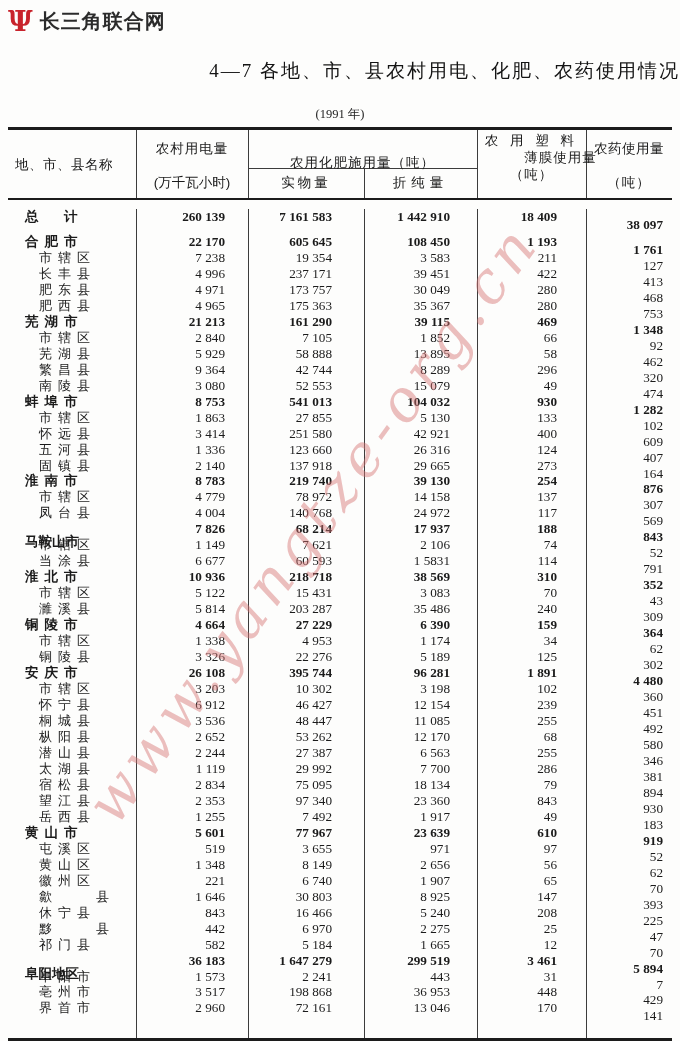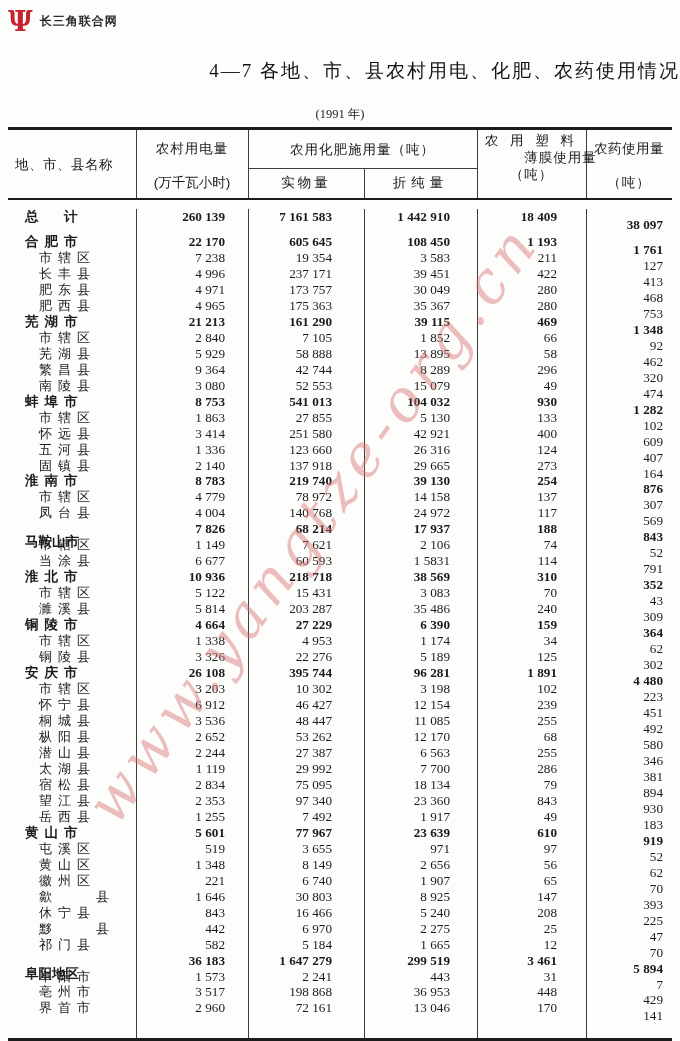--- a/index.html
+++ b/index.html
@@ -3,21 +3,21 @@
 <meta charset="utf-8">
 <style>
   html,body{margin:0;padding:0;background:#e8e8e8;}
   #page{position:relative;width:680px;height:1041px;background:#fdfdfc;overflow:hidden;
         font-family:"Liberation Sans","DejaVu Sans",sans-serif;color:#1f1f1f;}
 
   
   #logo{position:absolute;left:8px;top:8px;display:flex;align-items:center;gap:7px;}
   #logo .glyph{font-family:"DejaVu Serif","Liberation Serif",serif;font-weight:700;
                font-size:27px;line-height:27px;color:#c8232c;}
-  #logo .ltext{font-size:12px;font-weight:700;color:#2b2b2b;letter-spacing:1px;}
+  #logo .ltext{font-size:20px;font-weight:700;color:#2b2b2b;letter-spacing:1px;}
 
   
   #title{position:absolute;left:0;right:0;top:58px;text-align:right;
          font-family:"Liberation Serif","DejaVu Serif",serif;
          font-size:19px;letter-spacing:2px;color:#141414;}
   #subtitle{position:absolute;left:0;right:0;top:106px;text-align:center;
             font-family:"Liberation Serif","DejaVu Serif",serif;
             font-size:12.5px;color:#222;}
 
   
@@ -29,21 +29,21 @@
   #thead .v3{top:38px;}
   .hsub{position:absolute;left:240px;top:38px;width:229px;height:1px;background:#3c3c3c;}
 
   
   .hc{position:absolute;font-size:13.5px;letter-spacing:1px;color:#1a1a1a;
       text-align:center;line-height:17px;}
   .h-name{left:0;top:0;width:128px;height:68px;display:flex;align-items:center;
           justify-content:flex-start;padding-left:7px;box-sizing:border-box;letter-spacing:0.5px;}
   .h-elec1{left:128px;top:10px;width:112px;}
   .h-elec2{left:128px;top:44px;width:112px;letter-spacing:0;}
-  .h-fert{left:240px;top:11px;width:229px;}
+  .h-fert{left:240px;top:24px;width:229px;}
   .h-fphys{left:240px;top:44px;width:116px;letter-spacing:3px;}
   .h-fpure{left:356px;top:44px;width:113px;letter-spacing:5px;}
   .h-film1{left:469px;top:3px;width:109px;letter-spacing:4px;line-height:16px;}
   .h-film2{left:469px;top:20px;width:109px;line-height:16px;padding-left:29px;}
   .h-film3{left:469px;top:37px;width:109px;line-height:16px;}
   .h-pest1{left:578px;top:10px;width:86px;letter-spacing:0.5px;}
   .h-pest2{left:578px;top:44px;width:86px;}
 
   
   .trow{display:flex;height:15.97px;align-items:center;}
@@ -341,21 +341,21 @@
           <div class="num c4">96 281</div>
           <div class="num c5">1 891</div>
           <div class="num c6">4 480</div>
         </div>
         <div class="trow county">
           <div class="name">市辖区</div>
           <div class="num c2">3 203</div>
           <div class="num c3">10 302</div>
           <div class="num c4">3 198</div>
           <div class="num c5">102</div>
-          <div class="num c6">223</div>
+          <div class="num c6">360</div>
         </div>
         <div class="trow county">
           <div class="name">怀宁县</div>
           <div class="num c2">6 912</div>
           <div class="num c3">46 427</div>
           <div class="num c4">12 154</div>
           <div class="num c5">239</div>
           <div class="num c6">451</div>
         </div>
         <div class="trow county">

